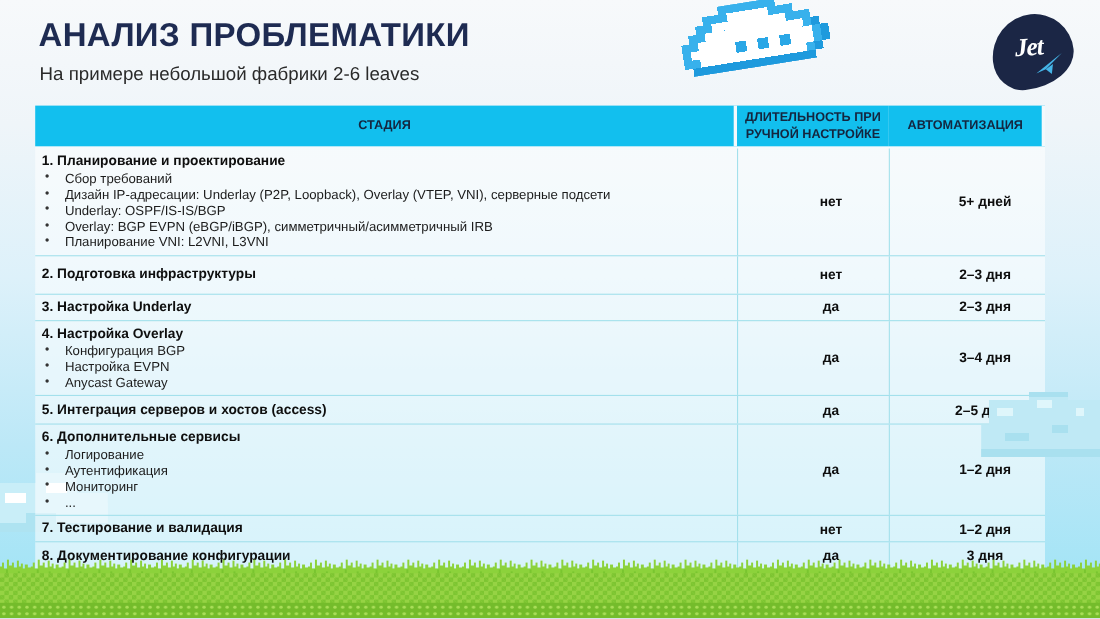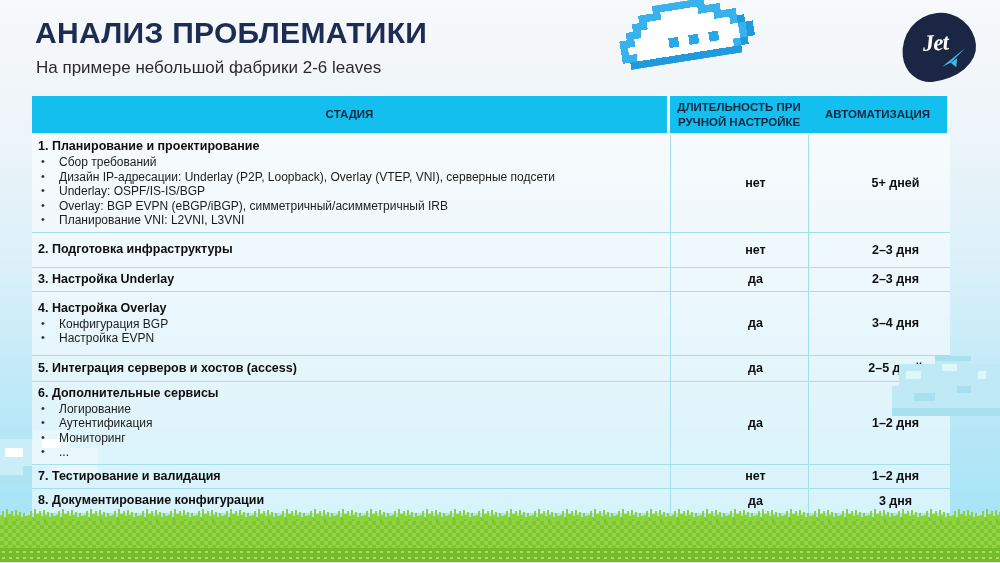--- a/index.html
+++ b/index.html
@@ -152,20 +152,21 @@
     <div class="val-cell">да</div>
     <div class="val-cell">2–3 дня</div>
   </div>
 
   <div class="t-row">
     <div class="stage-cell">
       <div class="stage-title">4. Настройка Overlay</div>
       <ul class="bullet-list">
               <li>Конфигурация BGP</li>
               <li>Настройка EVPN</li>
+              <li>Anycast Gateway</li>
             </ul>
     </div>
     <div class="val-cell">да</div>
     <div class="val-cell">3–4 дня</div>
   </div>
 
   <div class="t-row">
     <div class="stage-cell">
       <div class="stage-title">5. Интеграция серверов и хостов (access)</div>
 

